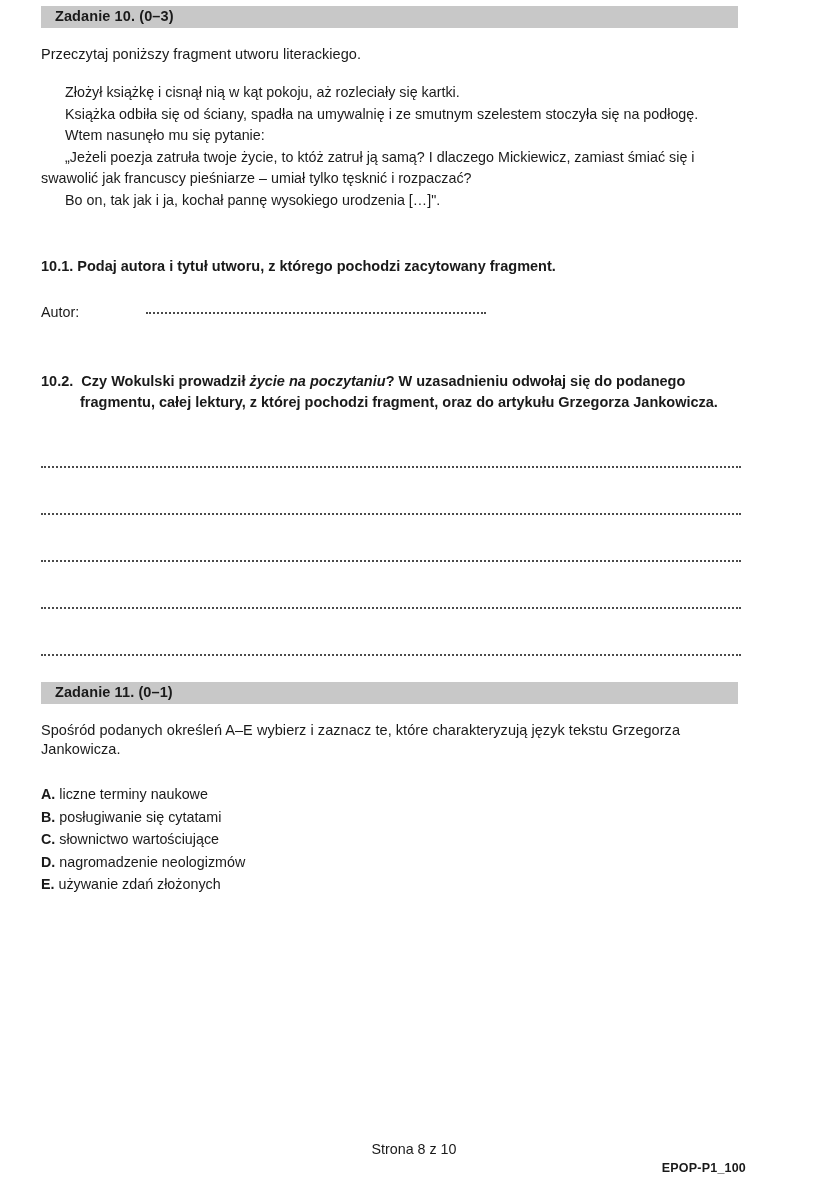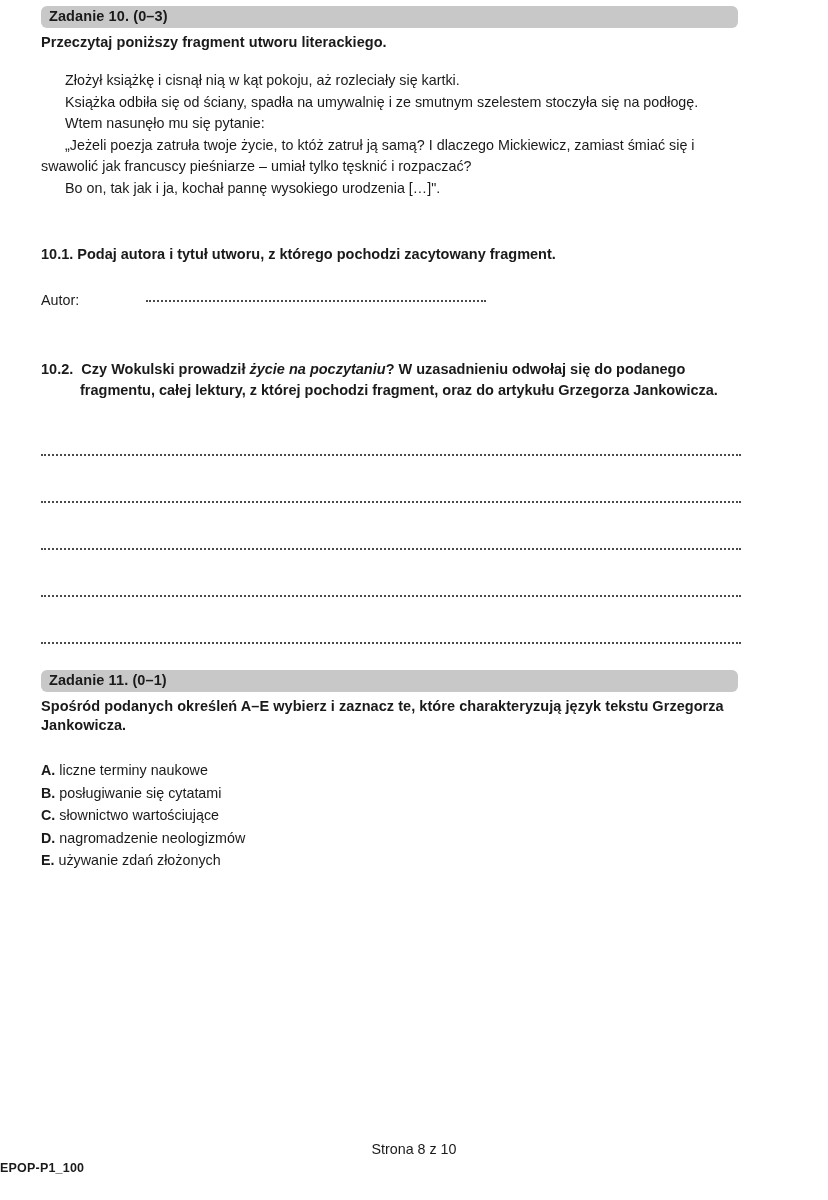--- a/index.html
+++ b/index.html
@@ -28,29 +28,28 @@
     top: 0;
     width: 697px;
   }
 
   
   .task-bar {
     background: #c8c8c8;
     font-weight: bold;
     font-size: 14.5px;
     line-height: 19px;
-    padding: 1px 0 2px 8px;
+    padding: 1px 0 2px 14px;
     letter-spacing: 0.1px;
-    border-radius: 6px;
   }
   .task-instruction {
-    font-weight: bold;
+    font-weight: normal;
     font-size: 14.5px;
     line-height: 19px;
-    margin-top: 5px;
+    margin-top: 17px;
     letter-spacing: 0.05px;
   }
 
   
   .excerpt {
     margin-top: 18px;
     font-size: 14.3px;
     line-height: 21.5px;
     letter-spacing: 0.01px;
   }
@@ -120,20 +119,21 @@
     top: 1141px;
     width: 828px;
     text-align: center;
     font-size: 14.3px;
   }
   .footer-code {
     position: absolute;
     left: 0;
     top: 1161px;
     width: 746px;
+    text-align: right;
     font-size: 12.5px;
     font-weight: bold;
     letter-spacing: 0.2px;
   }
 </style>
 </head>
 <body>
 
 <div class="page">
   <div class="content">

